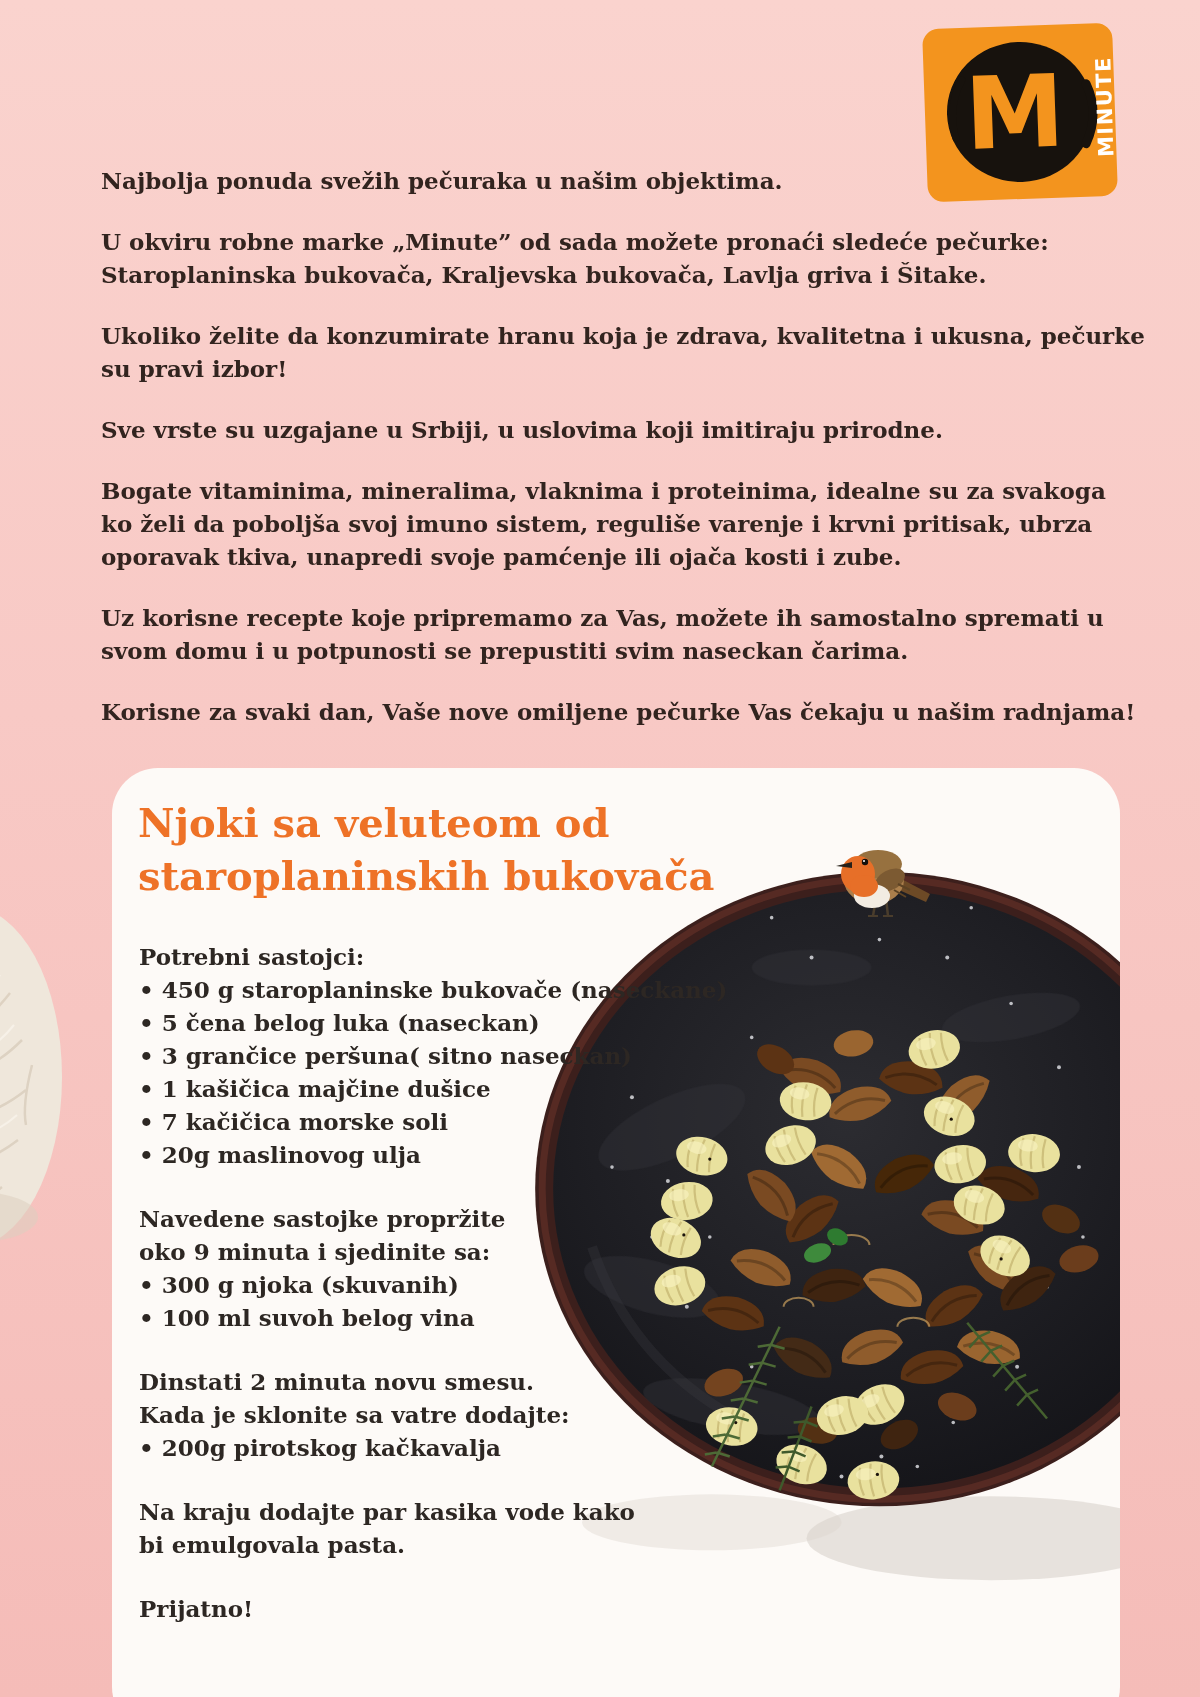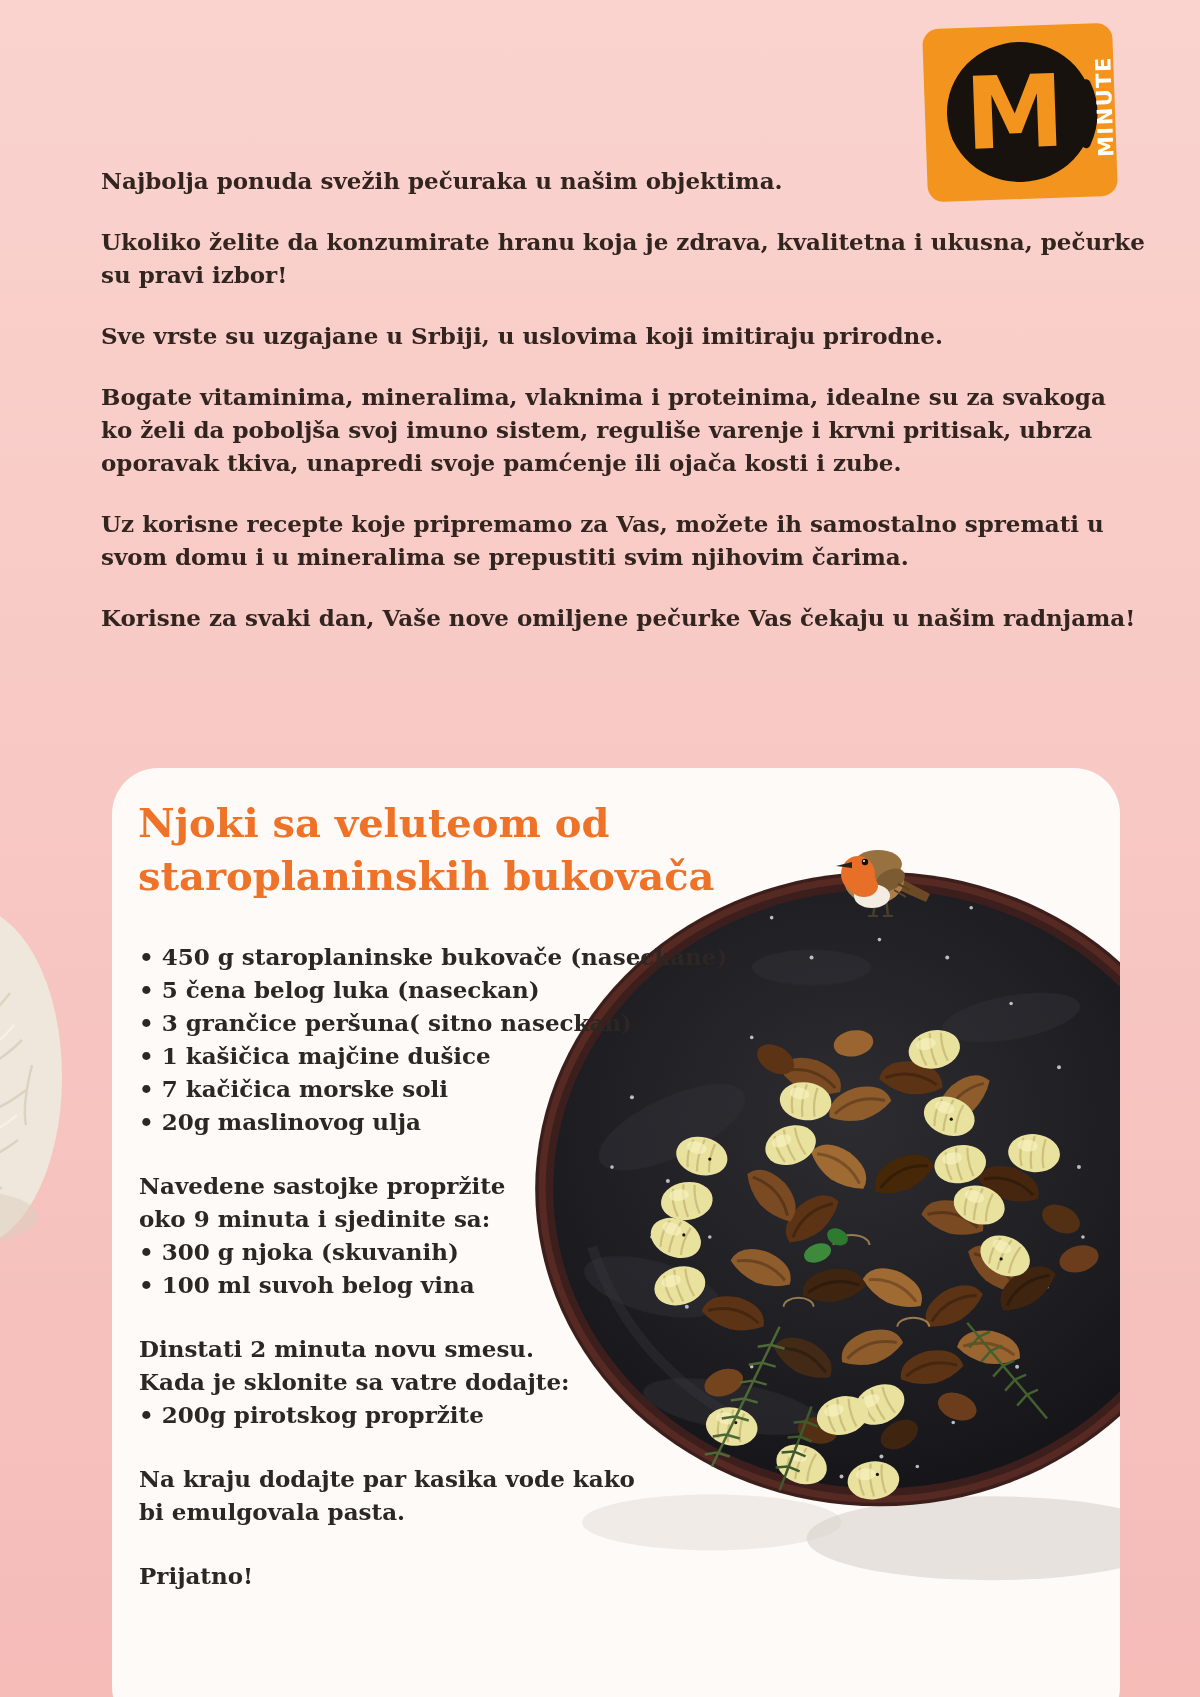--- a/index.html
+++ b/index.html
@@ -61,28 +61,30 @@
       <ellipse cx="95" cy="86" rx="73" ry="70" fill="#17120d"></ellipse>
       <path d="M162 60 Q175 90 160 120" stroke="#17120d" stroke-width="9" fill="none" stroke-linecap="round"></path>
       <path d="M30 110 Q22 80 38 52" stroke="#17120d" stroke-width="7" fill="none" stroke-linecap="round"></path>
     </svg>
     <div class="logo-m">M</div>
     <div class="logo-minute">MINUTE</div>
   </div>
 
   <section class="intro">
     <p>Najbolja ponuda svežih pečuraka u našim objektima.</p>
+    <p>U okviru robne marke „Minute” od sada možete pronaći sledeće pečurke:
+Staroplaninska bukovača, Kraljevska bukovača, Lavlja griva i Šitake.</p>
     <p>Ukoliko želite da konzumirate hranu koja je zdrava, kvalitetna i ukusna, pečurke
 su pravi izbor!</p>
     <p>Sve vrste su uzgajane u Srbiji, u uslovima koji imitiraju prirodne.</p>
     <p>Bogate vitaminima, mineralima, vlaknima i proteinima, idealne su za svakoga
 ko želi da poboljša svoj imuno sistem, reguliše varenje i krvni pritisak, ubrza
 oporavak tkiva, unapredi svoje pamćenje ili ojača kosti i zube.</p>
     <p>Uz korisne recepte koje pripremamo za Vas, možete ih samostalno spremati u
-svom domu i u mineralima se prepustiti svim njihovim čarima.</p>
+svom domu i u potpunosti se prepustiti svim naseckan čarima.</p>
     <p>Korisne za svaki dan, Vaše nove omiljene pečurke Vas čekaju u našim radnjama!</p>
   </section>
 
   <svg class="mushroom-left" viewBox="0 0 105 345">
     <ellipse cx="8" cy="172" rx="92" ry="170" fill="#efe7db"></ellipse>
     <ellipse cx="8" cy="312" rx="68" ry="26" fill="#dccfc0" opacity=".55"></ellipse>
     <g stroke="#d9cdbc" stroke-width="2.5" fill="none" opacity=".8">
       <path d="M30 55 q-18 28 -32 38"></path>
       <path d="M48 88 q-22 28 -40 36"></path>
       <path d="M60 135 q-26 26 -48 30"></path>
@@ -259,20 +261,21 @@
       <circle cx="43" cy="28" r="3.2" fill="#14100c"></circle>
       <circle cx="42" cy="27" r="1" fill="#ffffff"></circle>
       <polygon points="14,32 30,28 30,34" fill="#27201a"></polygon>
     </svg>
 
     <h1 class="card-title">Njoki sa veluteom od
 staroplaninskih bukovača</h1>
 
     <div class="recipe">
       <div class="block">
+        <p>Potrebni sastojci:</p>
         <ul>
           <li>450 g staroplaninske bukovače (naseckane)</li>
           <li>5 čena belog luka (naseckan)</li>
           <li>3 grančice peršuna( sitno naseckan)</li>
           <li>1 kašičica majčine dušice</li>
           <li>7 kačičica morske soli</li>
           <li>20g maslinovog ulja</li>
         </ul>
       </div>
       <div class="block">
@@ -280,21 +283,21 @@
 oko 9 minuta i sjedinite sa:</p>
         <ul>
           <li>300 g njoka (skuvanih)</li>
           <li>100 ml suvoh belog vina</li>
         </ul>
       </div>
       <div class="block">
         <p>Dinstati 2 minuta novu smesu.
 Kada je sklonite sa vatre dodajte:</p>
         <ul>
-          <li>200g pirotskog propržite</li>
+          <li>200g pirotskog kačkavalja</li>
         </ul>
       </div>
       <div class="block">
         <p>Na kraju dodajte par kasika vode kako
 bi emulgovala pasta.</p>
       </div>
       <div class="block">
         <p>Prijatno!</p>
       </div>
     </div>

